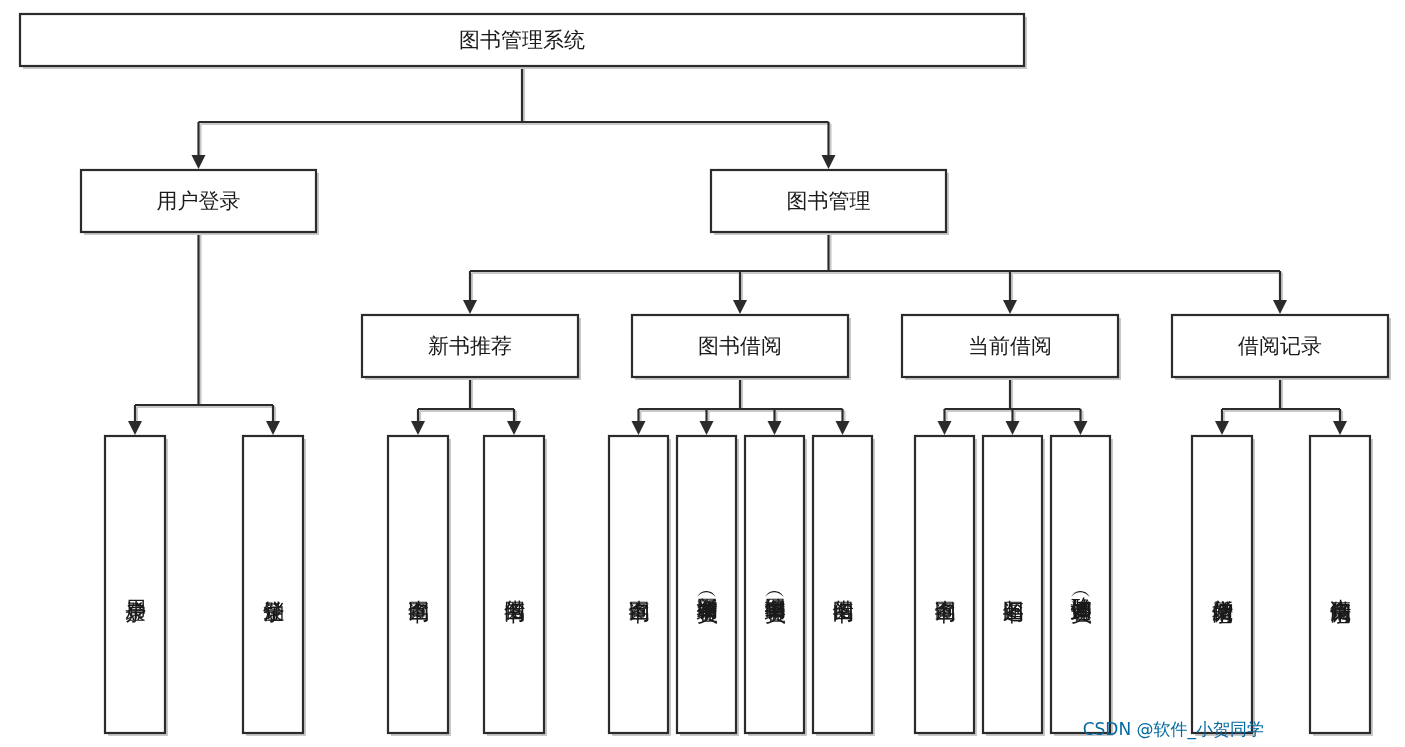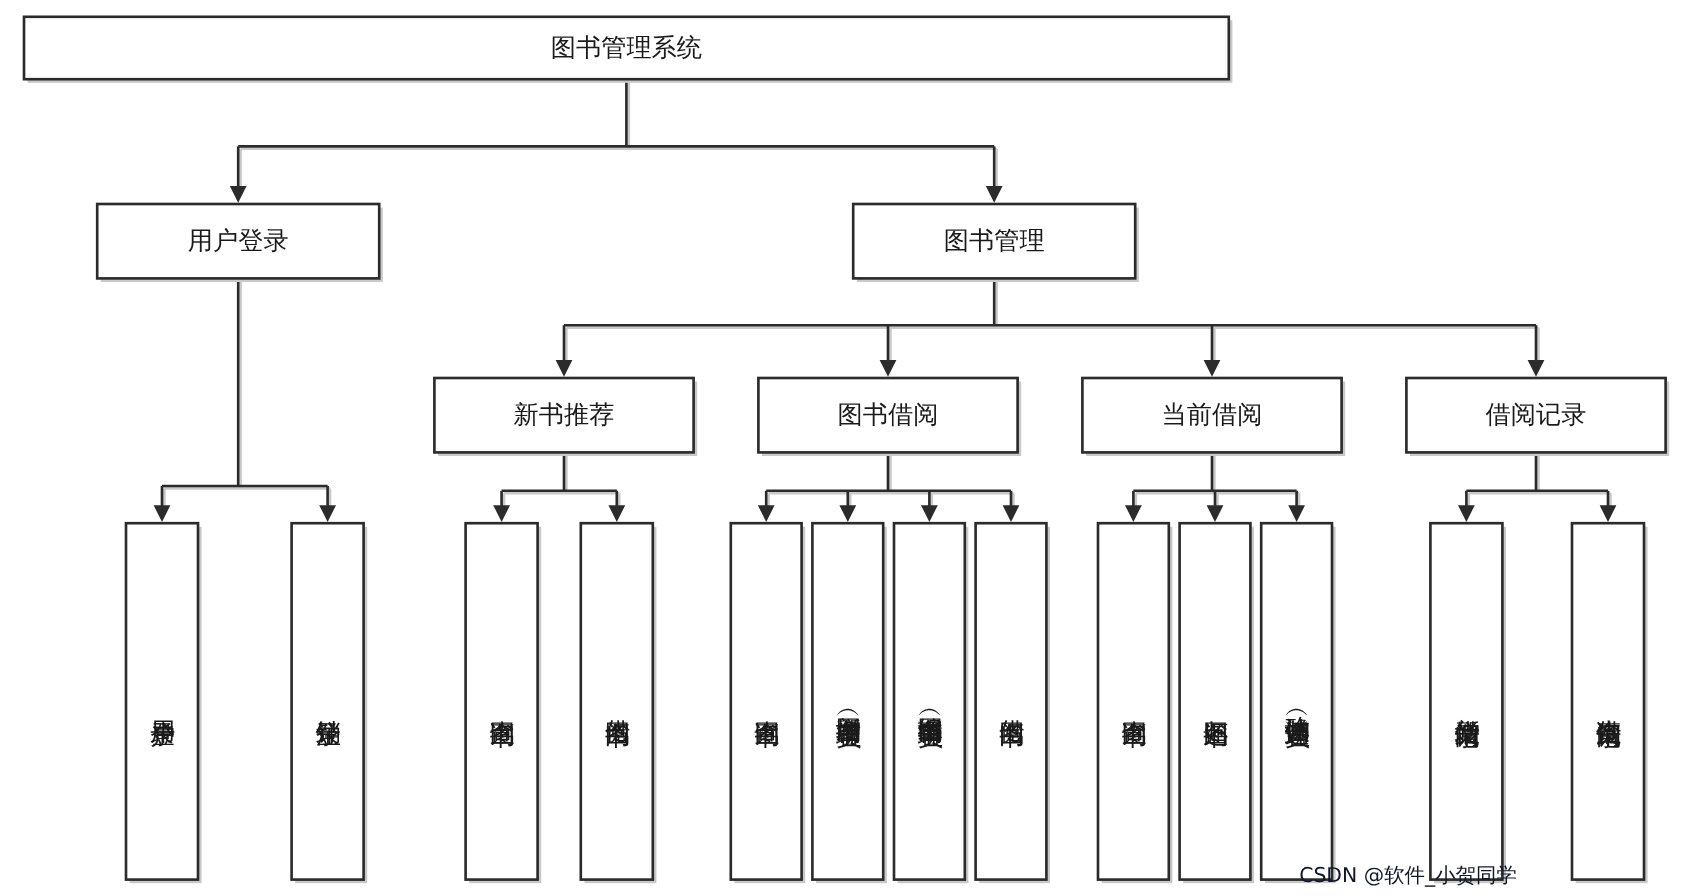--- a/index.html
+++ b/index.html
@@ -38,21 +38,21 @@
     white-space:nowrap;
   }
   .conn{stroke:#2b2b2b;stroke-width:2.2;fill:none;}
   .conn-shadow{stroke:#c9c9c9;stroke-width:2.2;fill:none;}
   .arrow-head{fill:#2b2b2b;stroke:none;}
   #watermark{
     position:absolute;
     right:10px;bottom:6px;
     font-family:"DejaVu Sans","Liberation Sans",sans-serif;
     font-size:17px;
-    color:#0f172a;
+    color:#0369a1;
     white-space:nowrap;
   }
 </style>
 </head>
 <body>
 
 <div id="diagram-root">
   <svg id="tree-svg" viewBox="0 0 1405 747" xmlns="http://www.w3.org/2000/svg">
     <g id="connectors-layer">
         <g>

